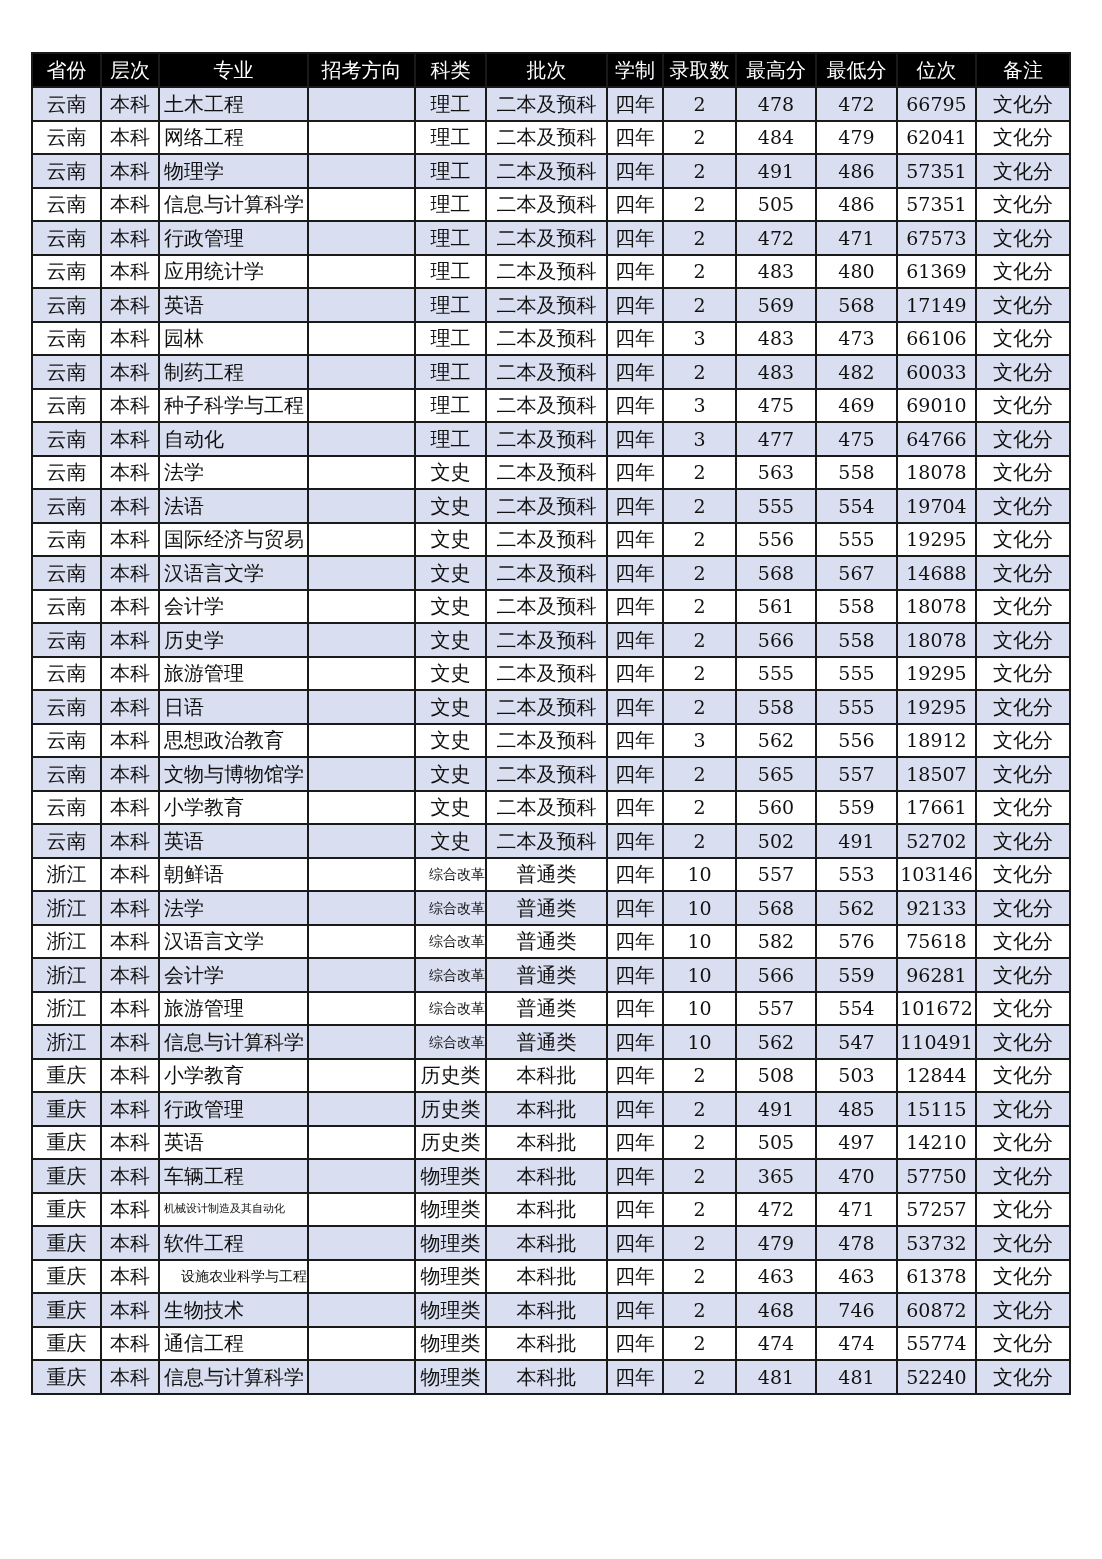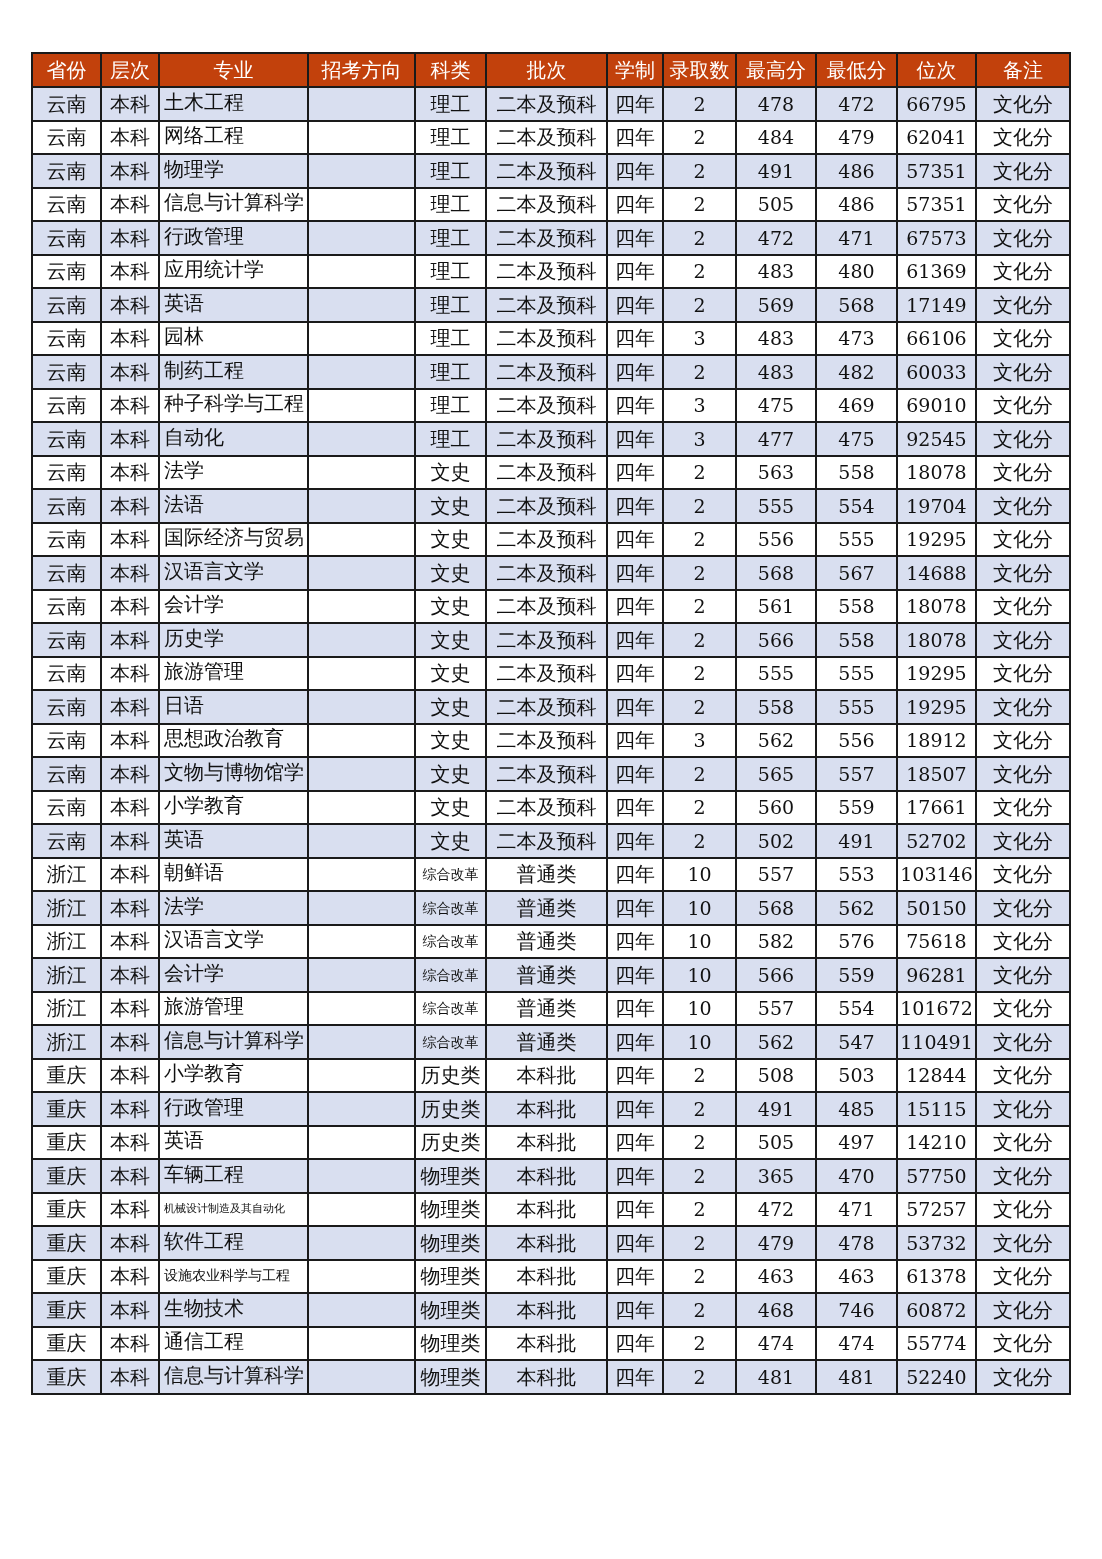--- a/index.html
+++ b/index.html
@@ -1,23 +1,23 @@
 <!DOCTYPE html>
 <html><head>
   <meta charset="utf-8">
   <style>
     html, body { margin: 0; padding: 0; background: #ffffff; }
     body { width: 1102px; height: 1559px; position: relative; font-family: "DejaVu Serif", "Liberation Serif", serif; color: #111; }
     #sheet { position: absolute; left: 31px; top: 52px; border-collapse: collapse; table-layout: fixed; border: 2px solid #1a1a1a; }
     #sheet th, #sheet td { border: 2px solid #1a1a1a; height: 31.5px; padding: 0; text-align: center; vertical-align: middle; white-space: nowrap; overflow: hidden; font-size: 20px; line-height: 20px; }
-    #sheet th { background: #c2410c; color: #ffffff; font-weight: normal; font-family: Liberation Serif, serif; font-size: 20px; height: 32px; }
+    #sheet th { background: #000000; color: #ffffff; font-weight: normal; font-family: Liberation Serif, serif; font-size: 20px; height: 32px; }
     #sheet tr.odd td { background: #d9dff0; }
     #sheet tr.even td { background: #ffffff; }
-    #sheet td.major { text-align: left; padding-left: 4px; font-family: Liberation Mono, monospace; }
-    #sheet td.small { font-size: 14px; }
+    #sheet td.major { text-align: left; padding-left: 4px; }
+    #sheet td.small { font-size: 14px; text-align: right; }
     #sheet td.tiny { font-size: 11px; }
     #sheet td.num { font-family: "DejaVu Serif", "Liberation Serif", serif; font-size: 19px; }
   </style>
 </head>
 <body>
 
 <table id="sheet">
   <colgroup>
     <col style="width:69px">
       <col style="width:58px">
@@ -193,21 +193,21 @@
         <td>云南</td>
         <td>本科</td>
         <td class="major">自动化</td>
         <td></td>
         <td>理工</td>
         <td>二本及预科</td>
         <td>四年</td>
         <td class="num">3</td>
         <td class="num">477</td>
         <td class="num">475</td>
-        <td class="num">92545</td>
+        <td class="num">64766</td>
         <td>文化分</td>
       </tr>
       <tr class="even">
         <td>云南</td>
         <td>本科</td>
         <td class="major">法学</td>
         <td></td>
         <td>文史</td>
         <td>二本及预科</td>
         <td>四年</td>
@@ -389,21 +389,21 @@
         <td>浙江</td>
         <td>本科</td>
         <td class="major">法学</td>
         <td></td>
         <td class="small">综合改革</td>
         <td>普通类</td>
         <td>四年</td>
         <td class="num">10</td>
         <td class="num">568</td>
         <td class="num">562</td>
-        <td class="num">50150</td>
+        <td class="num">92133</td>
         <td>文化分</td>
       </tr>
       <tr class="even">
         <td>浙江</td>
         <td>本科</td>
         <td class="major">汉语言文学</td>
         <td></td>
         <td class="small">综合改革</td>
         <td>普通类</td>
         <td>四年</td>

